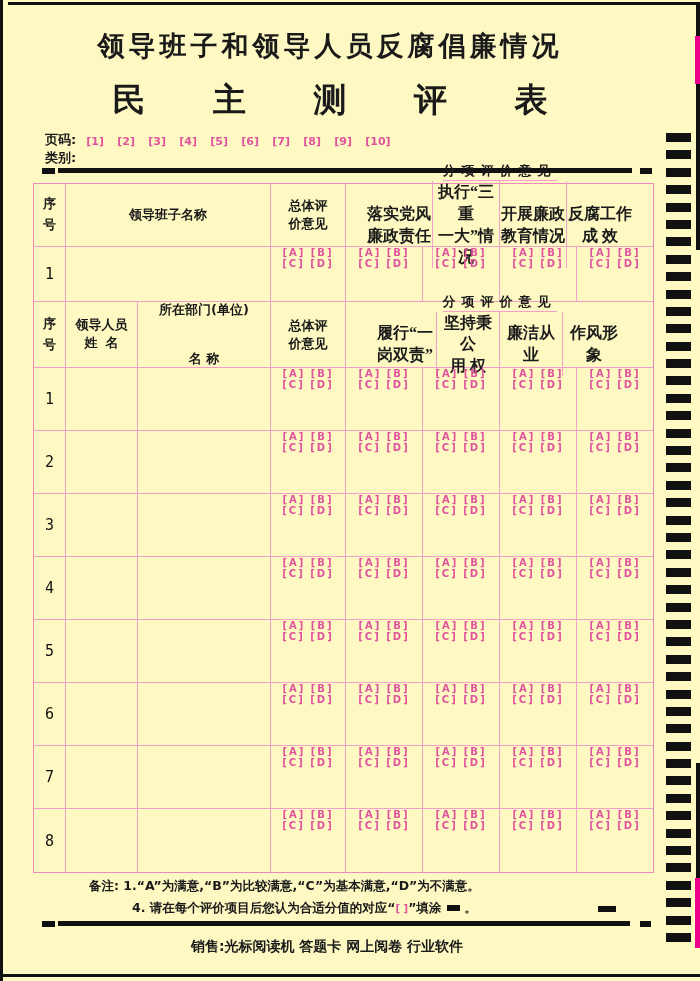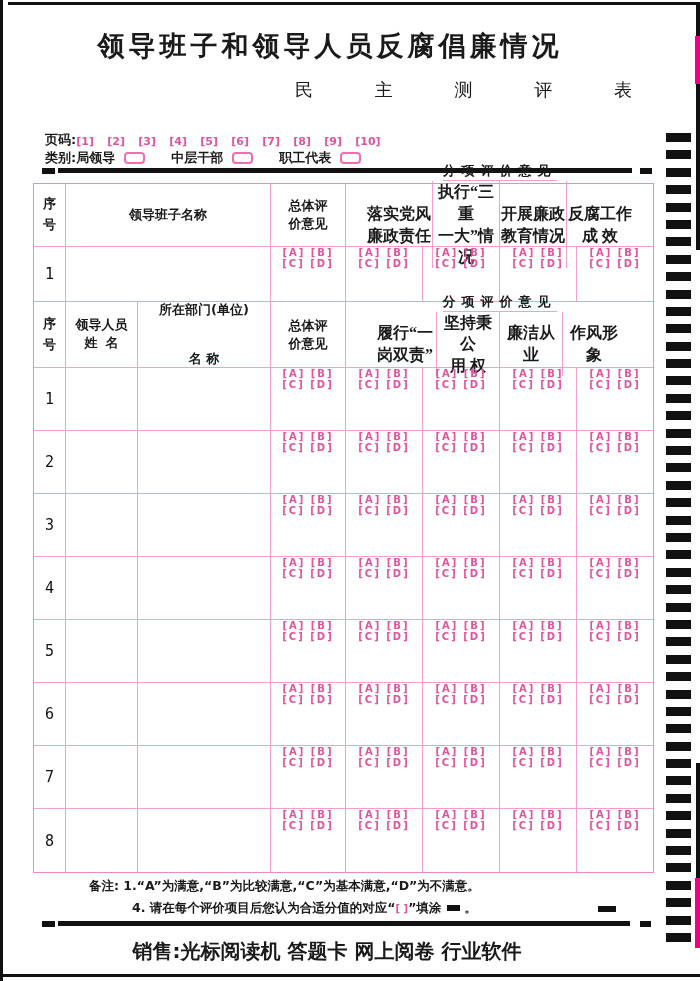--- a/index.html
+++ b/index.html
@@ -1,35 +1,35 @@
 <!DOCTYPE html>
 <html><head>
 <meta charset="utf-8">
 <style>
   html,body{margin:0;padding:0;background:#888;}
   #page{
-    position:relative; width:700px; height:981px; background:#ffffff;
+    position:relative; width:700px; height:981px; background:#fef9c3;
     font-family:"DejaVu Sans",sans-serif; color:#1a1a1a; overflow:hidden;
     margin:0 auto;
   }
   
   .edge{position:absolute;background:#111;}
   .edge-magenta{position:absolute;background:#ec008c;}
 
   
   .title1{position:absolute;left:0;top:28px;width:660px;text-align:center;
     font-size:27px;font-weight:700;letter-spacing:4px;}
-  .title2{position:absolute;left:0;top:78px;width:660px;text-align:right;
-    font-size:18px;font-weight:400;letter-spacing:28px;padding-left:28px;box-sizing:border-box;}
+  .title2{position:absolute;left:0;top:78px;width:660px;text-align:center;
+    font-size:33px;font-weight:700;letter-spacing:28px;padding-left:28px;box-sizing:border-box;}
 
   
   .meta-row{position:absolute;left:45px;display:flex;align-items:center;font-size:13px;font-weight:700;}
   .meta-page{top:131px;}
   .meta-cat{top:149px;}
-  .meta-label{white-space:nowrap;}
+  .meta-label{margin-right:10px;white-space:nowrap;}
   .pgnum{display:inline-block;width:31px;color:#e0549e;font-size:11px;font-weight:600;letter-spacing:0px;}
   .cat-item{display:flex;align-items:center;margin-right:26px;}
   .cat-box{display:inline-block;width:17px;height:8px;border:2px solid #f06cb4;border-radius:4px;margin-left:9px;}
 
   
   .sync{position:absolute;background:#111;height:5px;}
   .sq{position:absolute;background:#111;}
 
   
   .sheet{position:absolute;left:33px;top:183px;width:621px;border:1px solid #ee8abc;box-sizing:border-box;}
@@ -57,21 +57,21 @@
   .grp-cells{flex:1;display:flex;}
   .grp-cells .cell{font-size:16px;font-weight:600;line-height:1.35;}
   .bub{justify-content:flex-start;}
   .bubline{display:block;color:#e0549e;font-size:10px;font-weight:700;letter-spacing:2px;white-space:pre;}
   .seq{font-family:"DejaVu Sans Mono",monospace;font-size:15px;color:#111;}
 
   
   .note{position:absolute;font-size:12.5px;font-weight:600;white-space:nowrap;margin-left:44px;}
   .note-bracket{color:#e0549e;font-size:10px;font-weight:700;}
   .fillmark{display:inline-block;width:13px;height:6px;background:#111;margin:0 4px 1px 6px;vertical-align:middle;}
-  .footer{position:absolute;left:0;top:938px;width:654px;text-align:center;font-size:20px;font-weight:700;}
+  .footer{position:absolute;left:0;top:938px;width:654px;text-align:center;font-size:14px;font-weight:700;}
 
   
   #tmarks{position:absolute;left:666px;top:133px;display:flex;flex-direction:column;}
   .tmark{width:25px;height:9px;background:#111;margin-bottom:8.4px;}
 </style>
 </head>
 <body>
 
 <div id="page">
 
@@ -86,34 +86,20 @@
   <div class="title1">领导班子和领导人员反腐倡廉情况</div>
   <div class="title2">民 主 测 评 表</div>
 
   <div class="meta-row meta-page">
     <span class="meta-label">页码:</span>
     <span id="pgnums"><span class="pgnum">[1]</span><span class="pgnum">[2]</span><span class="pgnum">[3]</span><span class="pgnum">[4]</span><span class="pgnum">[5]</span><span class="pgnum">[6]</span><span class="pgnum">[7]</span><span class="pgnum">[8]</span><span class="pgnum">[9]</span><span class="pgnum">[10]</span></span>
   </div>
 
   <div class="meta-row meta-cat">
     <span class="meta-label">类别:</span>
-    <span id="cats" style="display:flex;">
-        <span class="cat-item">
-          <span>局领导</span>
-          <span class="cat-box"></span>
-        </span>
-        <span class="cat-item">
-          <span>中层干部</span>
-          <span class="cat-box"></span>
-        </span>
-        <span class="cat-item">
-          <span>职工代表</span>
-          <span class="cat-box"></span>
-        </span>
-      </span>
   </div>
 
   <div class="sq" style="left:42px;top:168px;width:13px;height:6px;"></div>
   <div class="sync" style="left:58px;top:168px;width:574px;"></div>
   <div class="sq" style="left:640px;top:168px;width:12px;height:6px;"></div>
 
   <div class="sheet">
 
     <div class="trow h-hdr1">
       <div class="cell w-seq">

